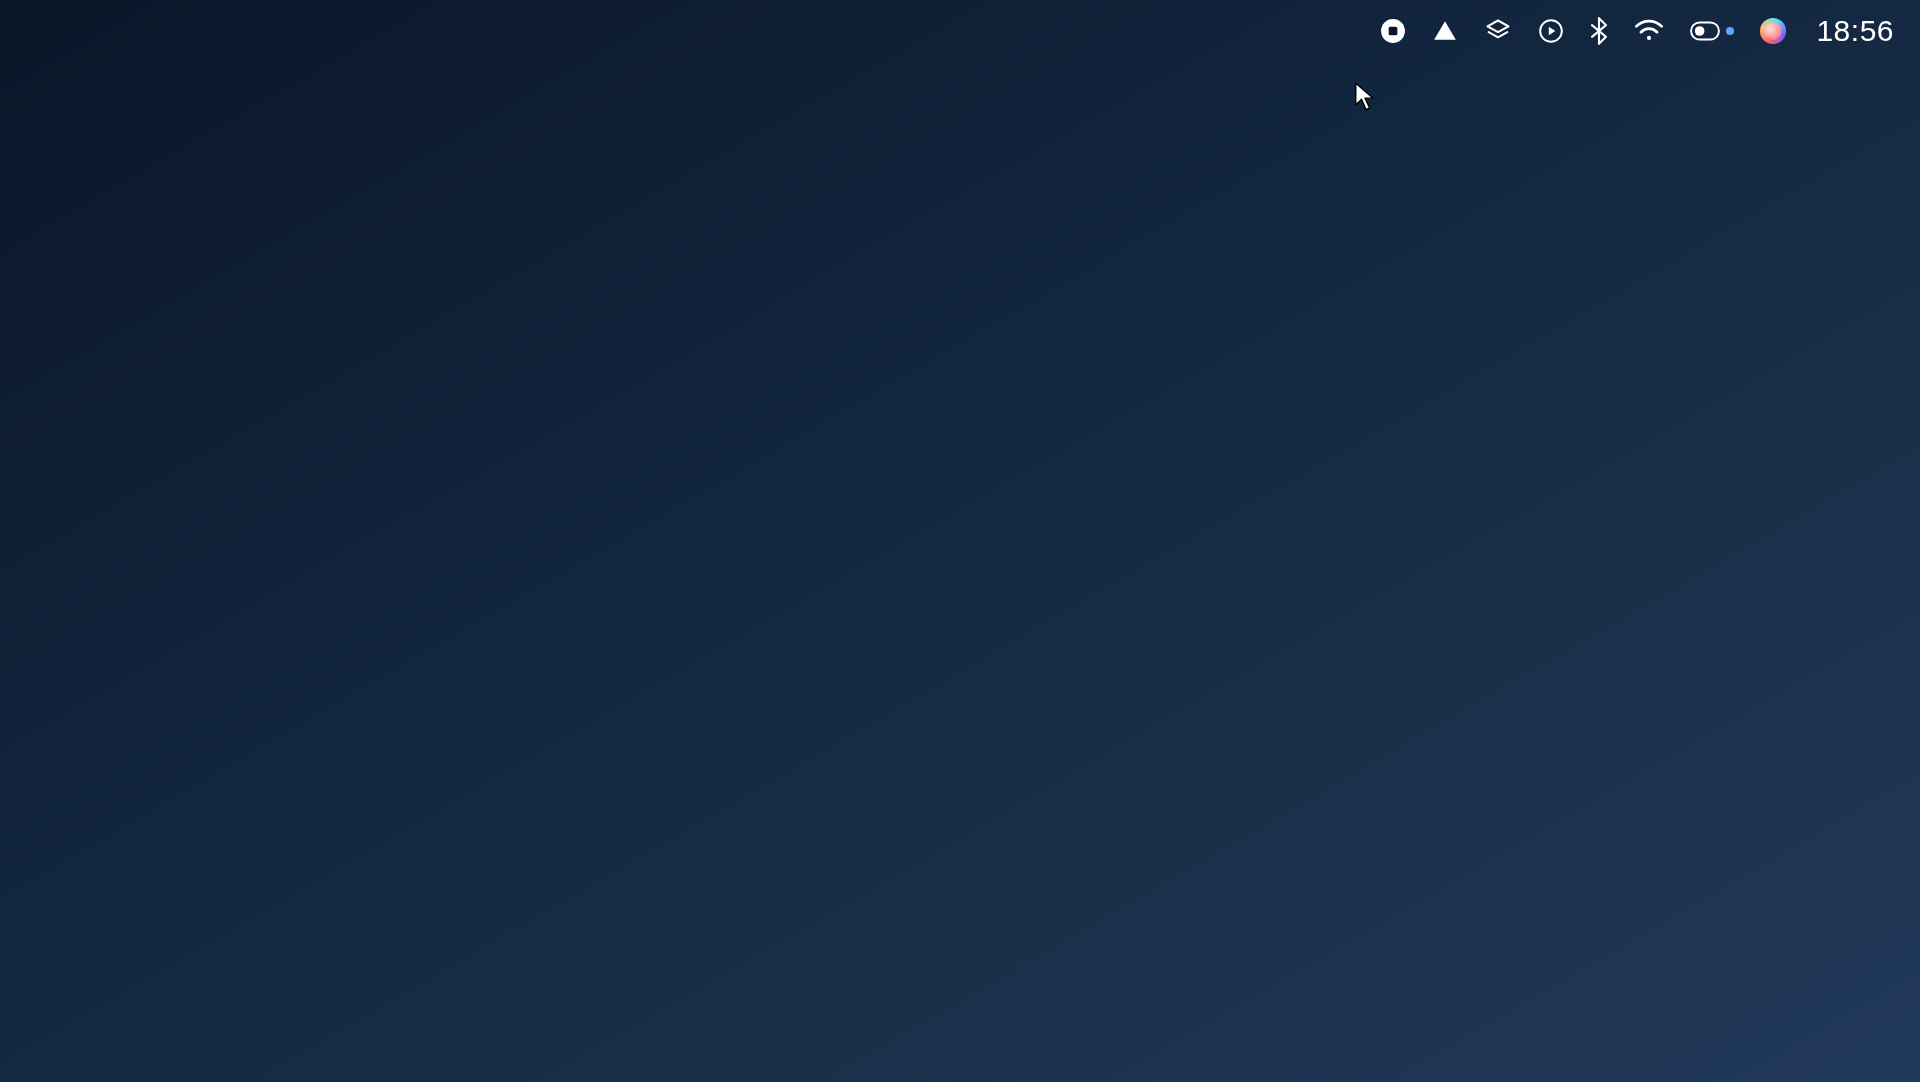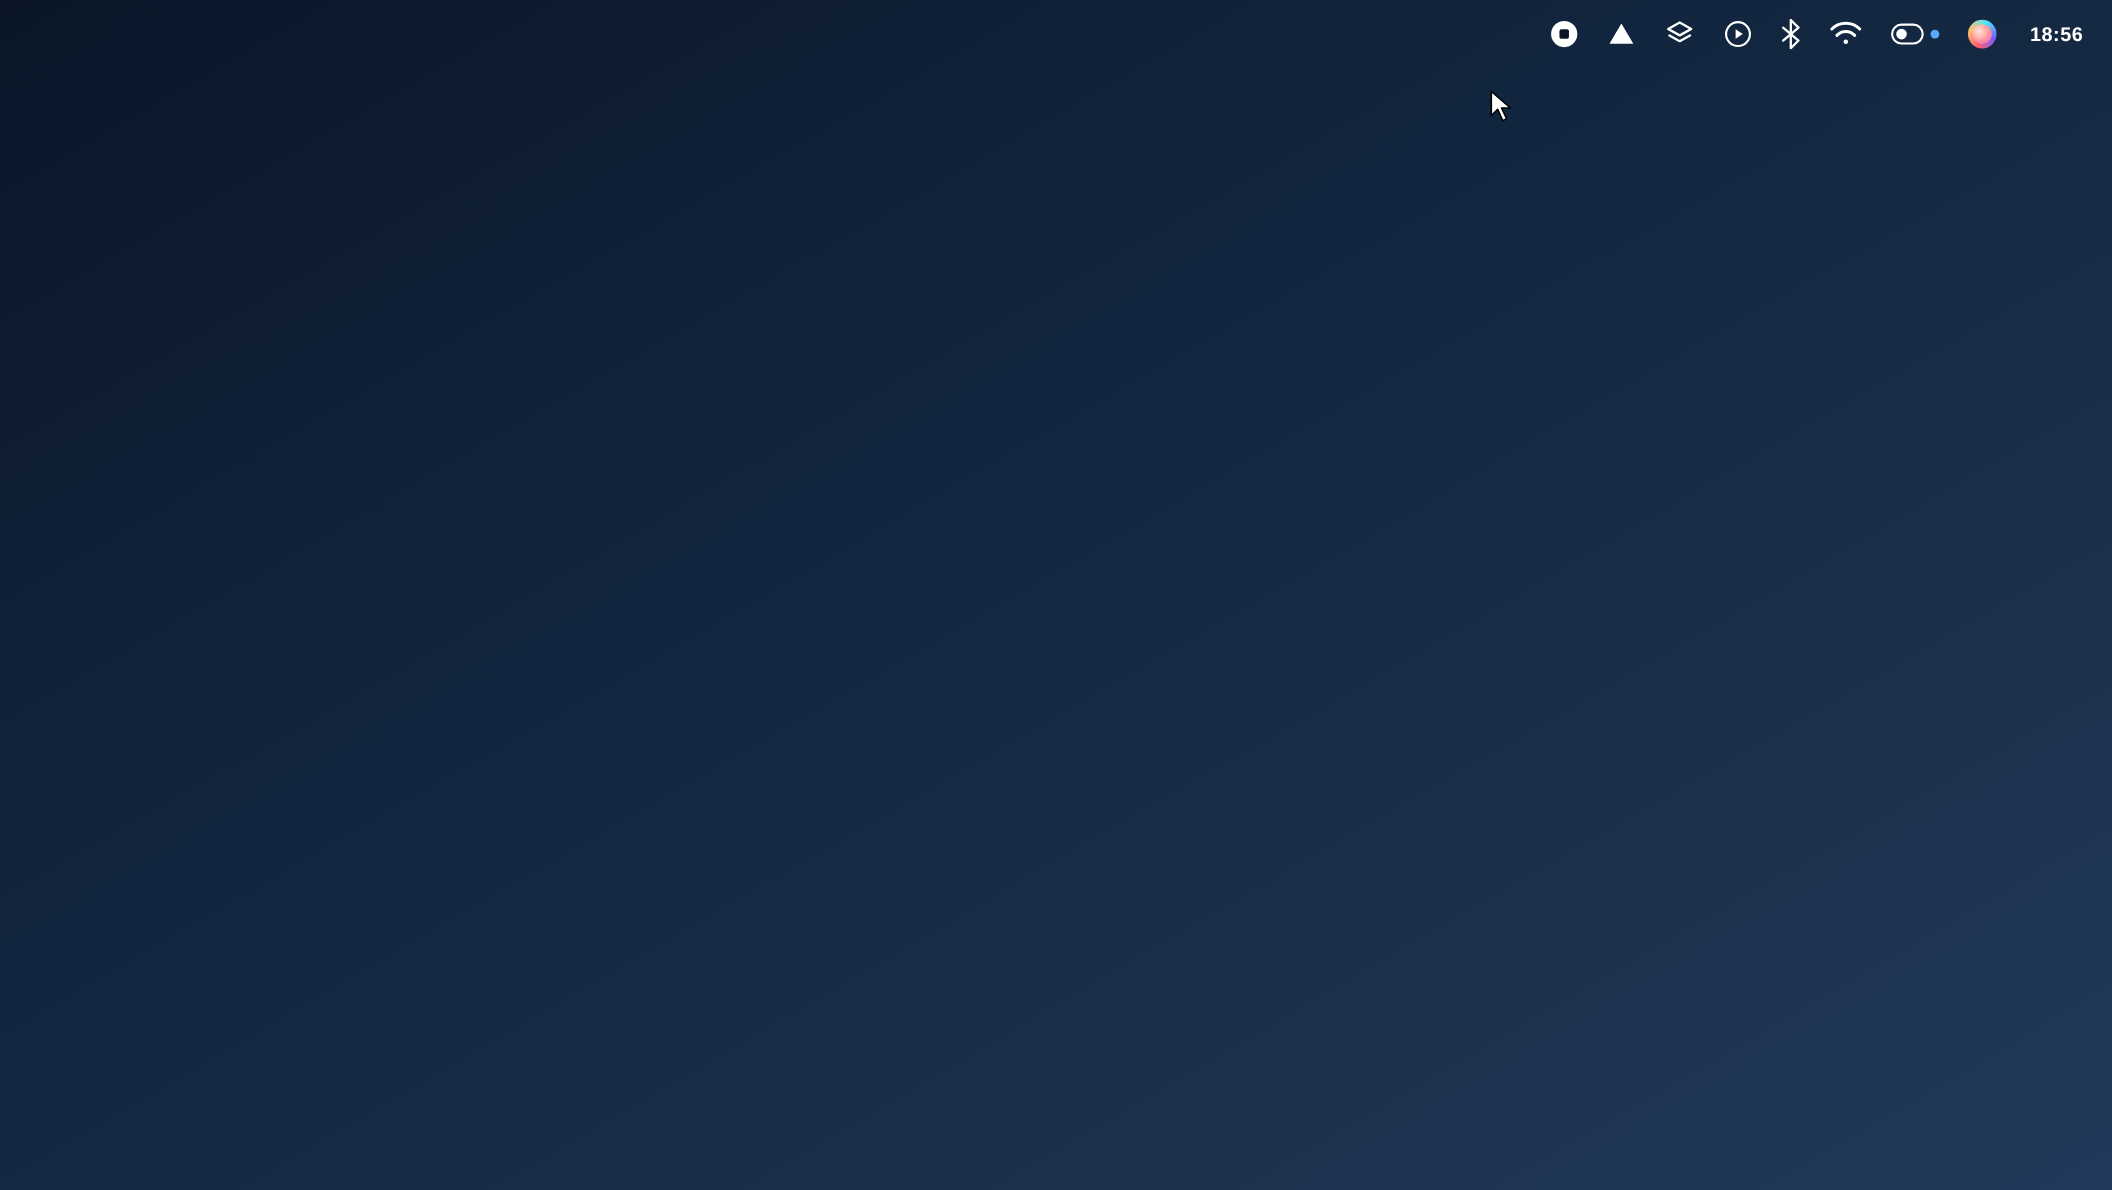--- a/index.html
+++ b/index.html
@@ -23,22 +23,22 @@
     .status-item {
       display: flex;
       align-items: center;
       justify-content: center;
       cursor: default;
       -webkit-user-select: none;
       user-select: none;
     }
     .status-item svg { display: block; }
     .clock {
-      font-size: 18px;
-      font-weight: 700;
+      font-size: 30px;
+      font-weight: 400;
       letter-spacing: 0.5px;
       padding-left: 4px;
     }
     .siri-ring {
       width: 26px; height: 26px;
       border-radius: 50%;
       background: conic-gradient(from 200deg, #ff5f6d, #ffc371, #47e9ff, #7a5cff, #ff5f6d);
       display: flex; align-items: center; justify-content: center;
     }
     .siri-ring::after {

